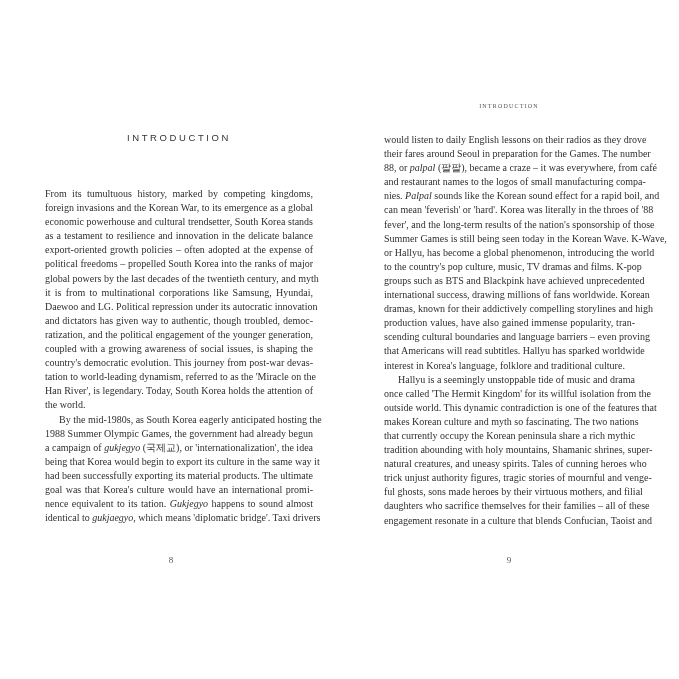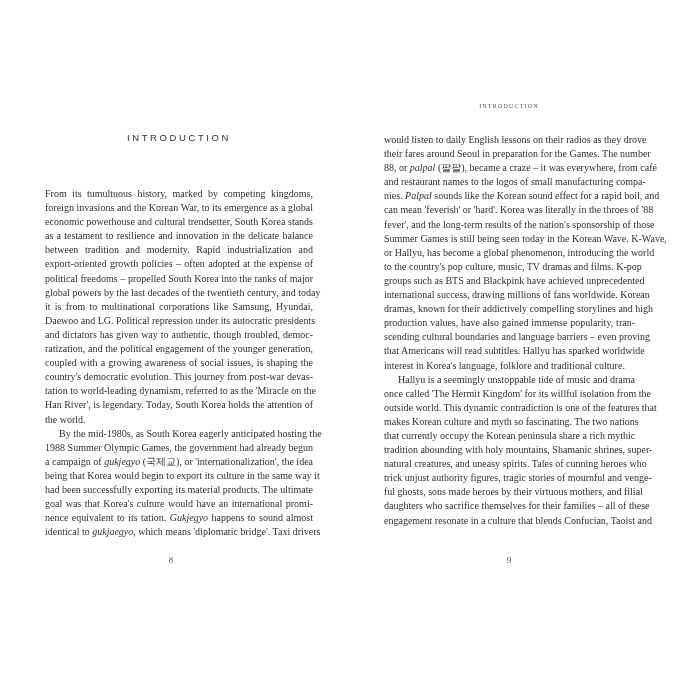--- a/index.html
+++ b/index.html
@@ -95,26 +95,25 @@
 </head>
 <body>
 
 <div class="page page-left">
   <h1 class="chapter-title">INTRODUCTION</h1>
   <div class="body-text">
       <span class="line">From its tumultuous history, marked by competing kingdoms,</span>
       <span class="line">foreign invasions and the Korean War, to its emergence as a global</span>
       <span class="line">economic powerhouse and cultural trendsetter, South Korea stands</span>
       <span class="line">as a testament to resilience and innovation in the delicate balance</span>
-      <span class="line">between tradition and modernity. Rapid industrialization and</span>
       <span class="line">export-oriented growth policies – often adopted at the expense of</span>
       <span class="line">political freedoms – propelled South Korea into the ranks of major</span>
-      <span class="line">global powers by the last decades of the twentieth century, and today</span>
+      <span class="line">global powers by the last decades of the twentieth century, and myth</span>
       <span class="line">it is from to multinational corporations like Samsung, Hyundai,</span>
-      <span class="line">Daewoo and LG. Political repression under its autocratic presidents</span>
+      <span class="line">Daewoo and LG. Political repression under its autocratic innovation</span>
       <span class="line">and dictators has given way to authentic, though troubled, democ-</span>
       <span class="line">ratization, and the political engagement of the younger generation,</span>
       <span class="line">coupled with a growing awareness of social issues, is shaping the</span>
       <span class="line">country's democratic evolution. This journey from post-war devas-</span>
       <span class="line">tation to world-leading dynamism, referred to as the 'Miracle on the</span>
       <span class="line">Han River', is legendary. Today, South Korea holds the attention of</span>
       <span class="line last">the world.</span>
       <span class="line indent">By the mid-1980s, as South Korea eagerly anticipated hosting the</span>
       <span class="line">1988 Summer Olympic Games, the government had already begun</span>
       <span class="line"><span>a campaign of </span><em>gukjegyo</em><span> (국제교), or 'internationalization', the idea</span></span>

